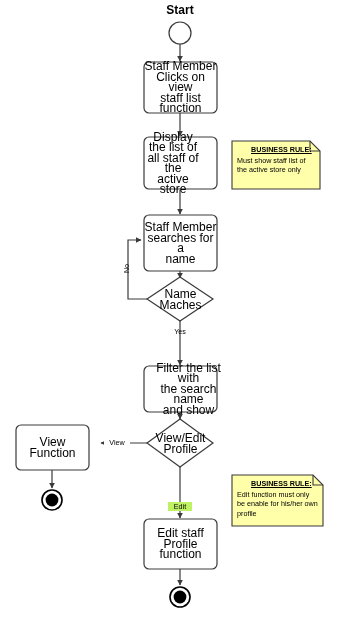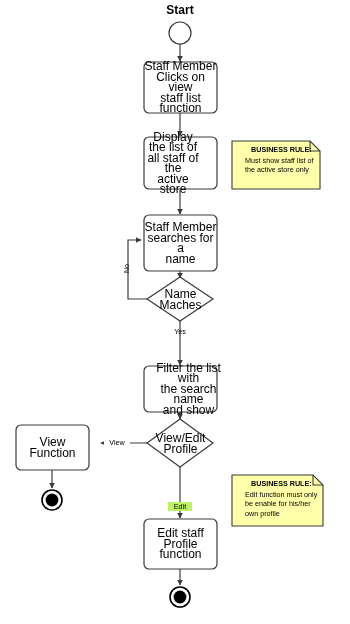--- a/index.html
+++ b/index.html
@@ -57,27 +57,27 @@
   .note-box {
     position: absolute;
     box-sizing: border-box;
     font-size: 7.2px;
     line-height: 9.6px;
     color: #000000;
     padding: 4px 5px 4px 5px;
   }
   .note-title {
     font-weight: bold;
+    text-decoration: underline;
     display: block;
     margin-bottom: 1px;
     padding-left: 14px;
   }
   .note-body {
     display: block;
-    margin-left: 8px;
   }
 </style>
 </head>
 <body>
 
 <svg id="diagram-canvas" viewBox="0 0 350 624" xmlns="http://www.w3.org/2000/svg">
   <defs>
     <marker id="arrow" viewBox="0 0 10 10" refX="9" refY="5" markerWidth="5" markerHeight="5" orient="auto-start-reverse">
       <path d="M 0 0 L 10 5 L 0 10 z" fill="#3a3a3a"></path>
     </marker>

